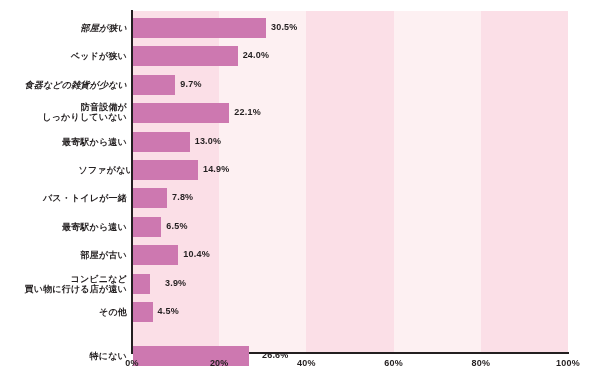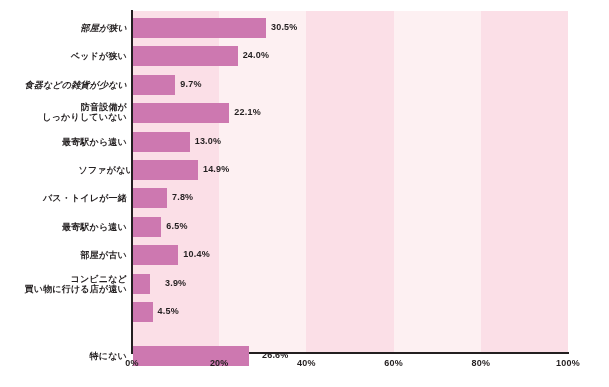--- a/index.html
+++ b/index.html
@@ -179,20 +179,21 @@
       </div>
       <div class="row" style="top: 273.6px;">
         <div class="row-label two-line" style="top: 0px;">
           <span class="ln">コンビニなど</span>
           <span class="ln">買い物に行ける店が遠い</span>
         </div>
         <div class="bar" style="width: 17.004px; background: rgb(205, 120, 176);"></div>
         <div class="bar-value" style="left: 165px;">3.9%</div>
       </div>
       <div class="row" style="top: 302px;">
+        <div class="row-label" style="top: 5px;">その他</div>
         <div class="bar" style="width: 19.62px; background: rgb(205, 120, 176);"></div>
         <div class="bar-value" style="left: 157.62px;">4.5%</div>
       </div>
       <div class="row" style="top: 346.4px;">
         <div class="row-label" style="top: 5px;">特にない</div>
         <div class="bar" style="width: 115.976px; background: rgb(205, 120, 176);"></div>
         <div class="bar-value" style="left: 262px;">26.6%</div>
       </div>
     </div>
 

